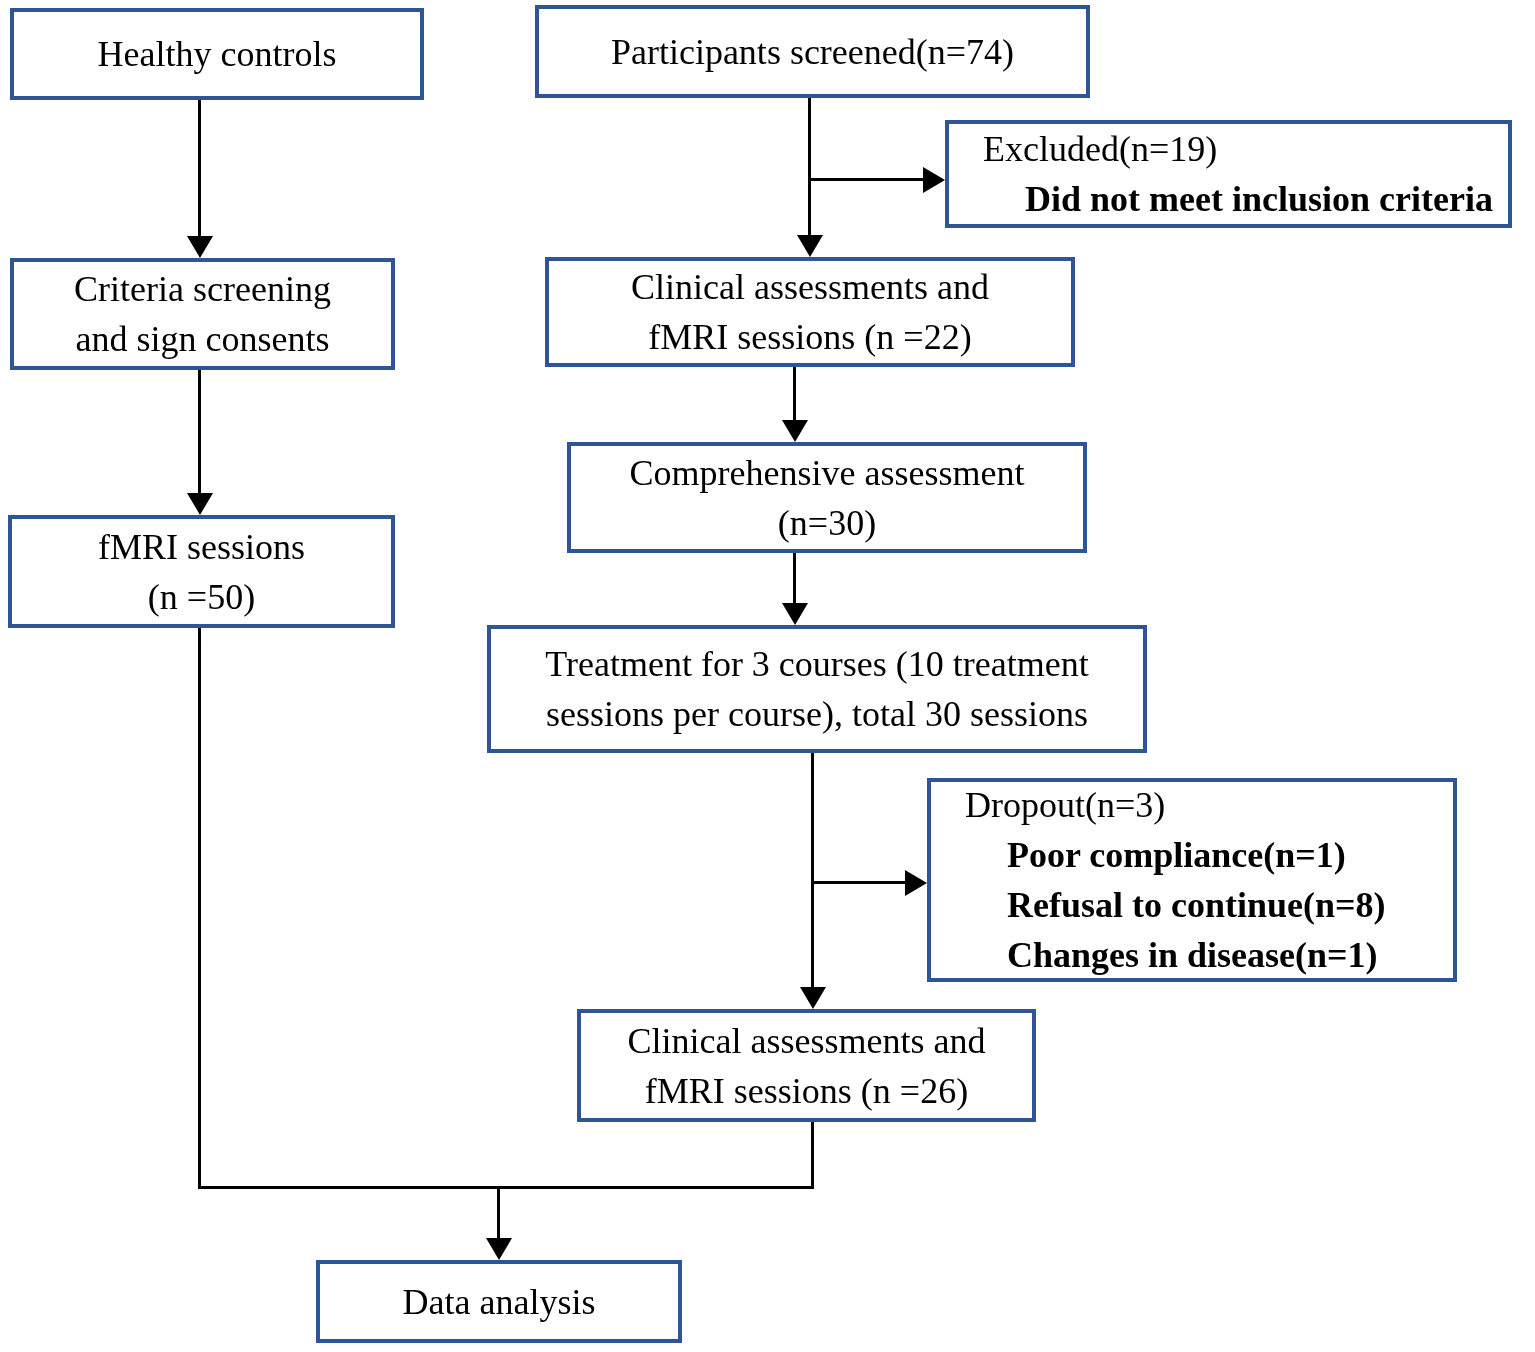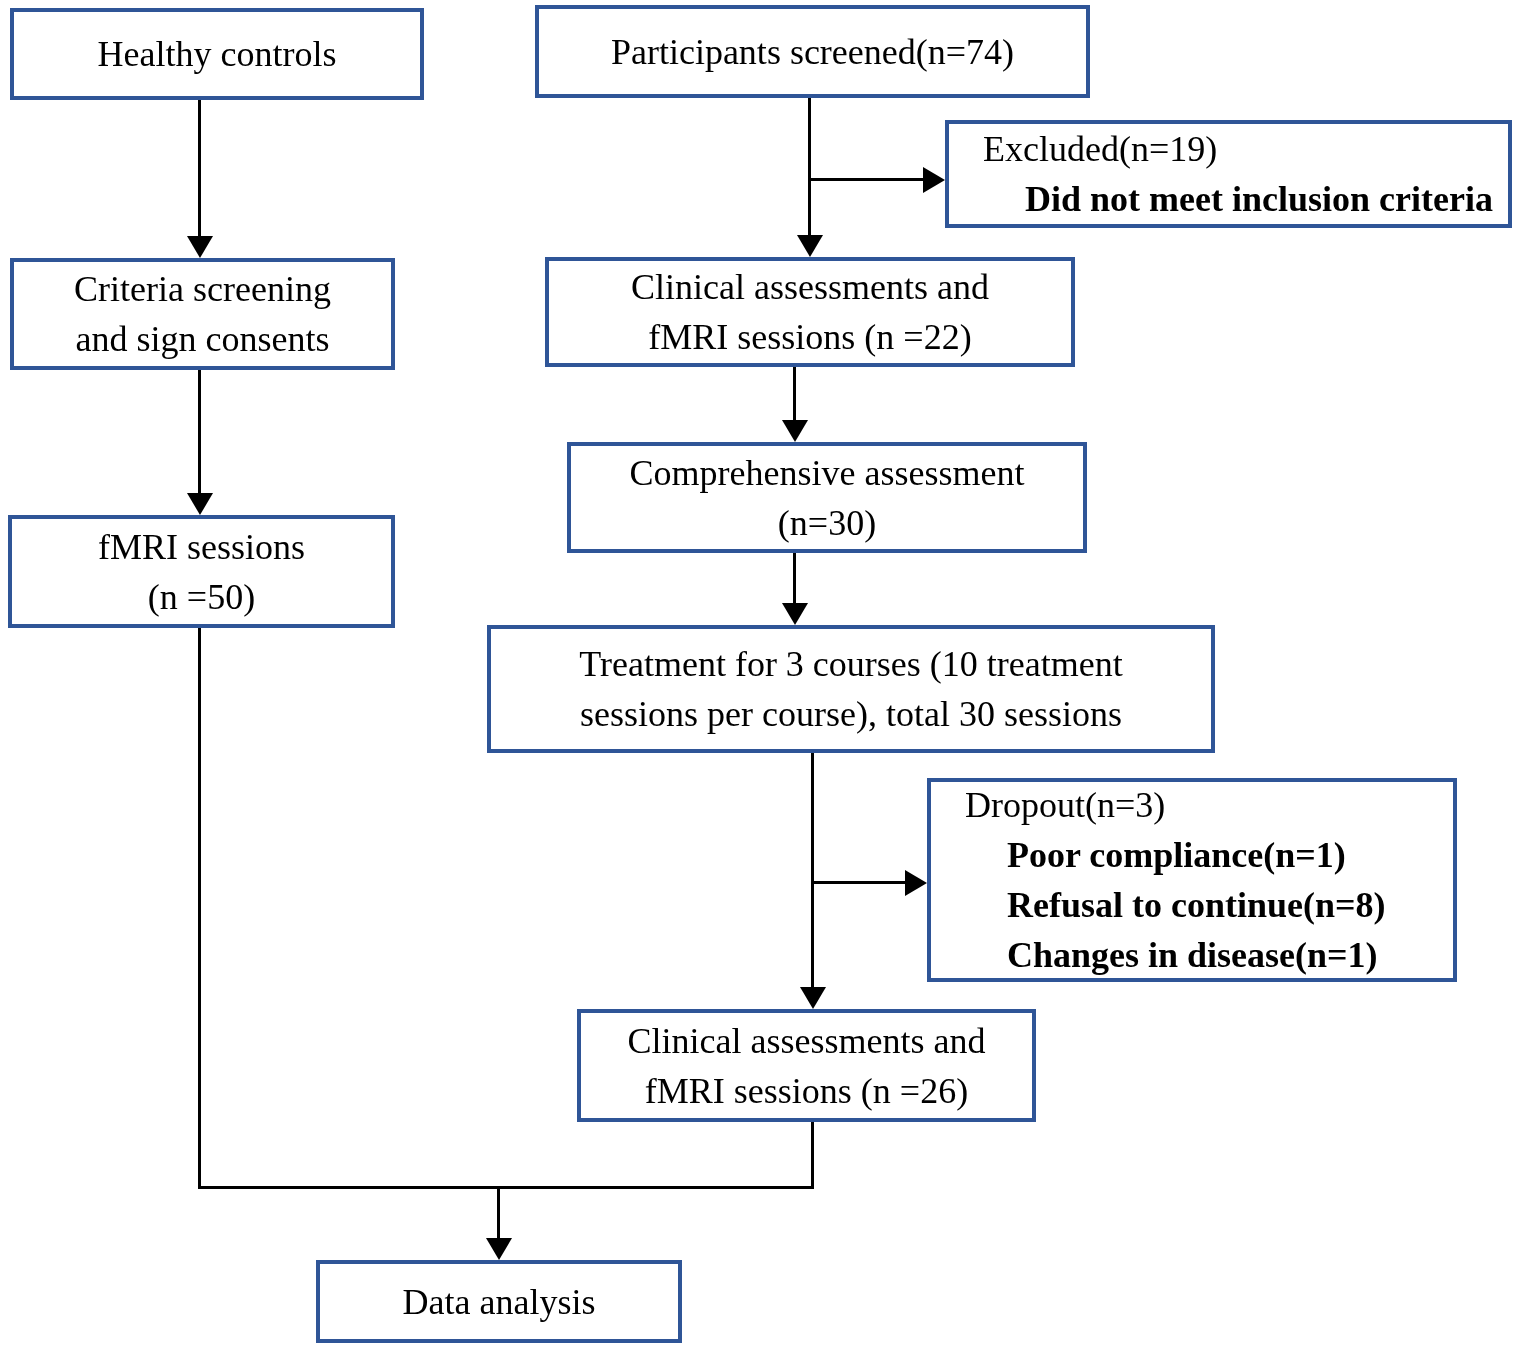--- a/index.html
+++ b/index.html
@@ -93,21 +93,21 @@
   <div class="box" style="left:567px; top:442px; width:520px; height:111px;">
     <div class="txt">Comprehensive assessment</div>
     <div class="txt">(n=30)</div>
   </div>
 
   <div class="box" style="left:8px; top:515px; width:387px; height:113px;">
     <div class="txt">fMRI sessions</div>
     <div class="txt">(n =50)</div>
   </div>
 
-  <div class="box" style="left:487px; top:625px; width:728px; height:128px;">
+  <div class="box" style="left:487px; top:625px; width:660px; height:128px;">
     <div class="txt">Treatment for 3 courses (10 treatment</div>
     <div class="txt">sessions per course), total 30 sessions</div>
   </div>
 
   <div class="box align-left" style="left:927px; top:778px; width:530px; height:204px;">
     <div class="txt">Dropout(n=3)</div>
     <div class="txt indent">Poor compliance(n=1)</div>
     <div class="txt indent">Refusal to continue(n=8)</div>
     <div class="txt indent">Changes in disease(n=1)</div>
   </div>

